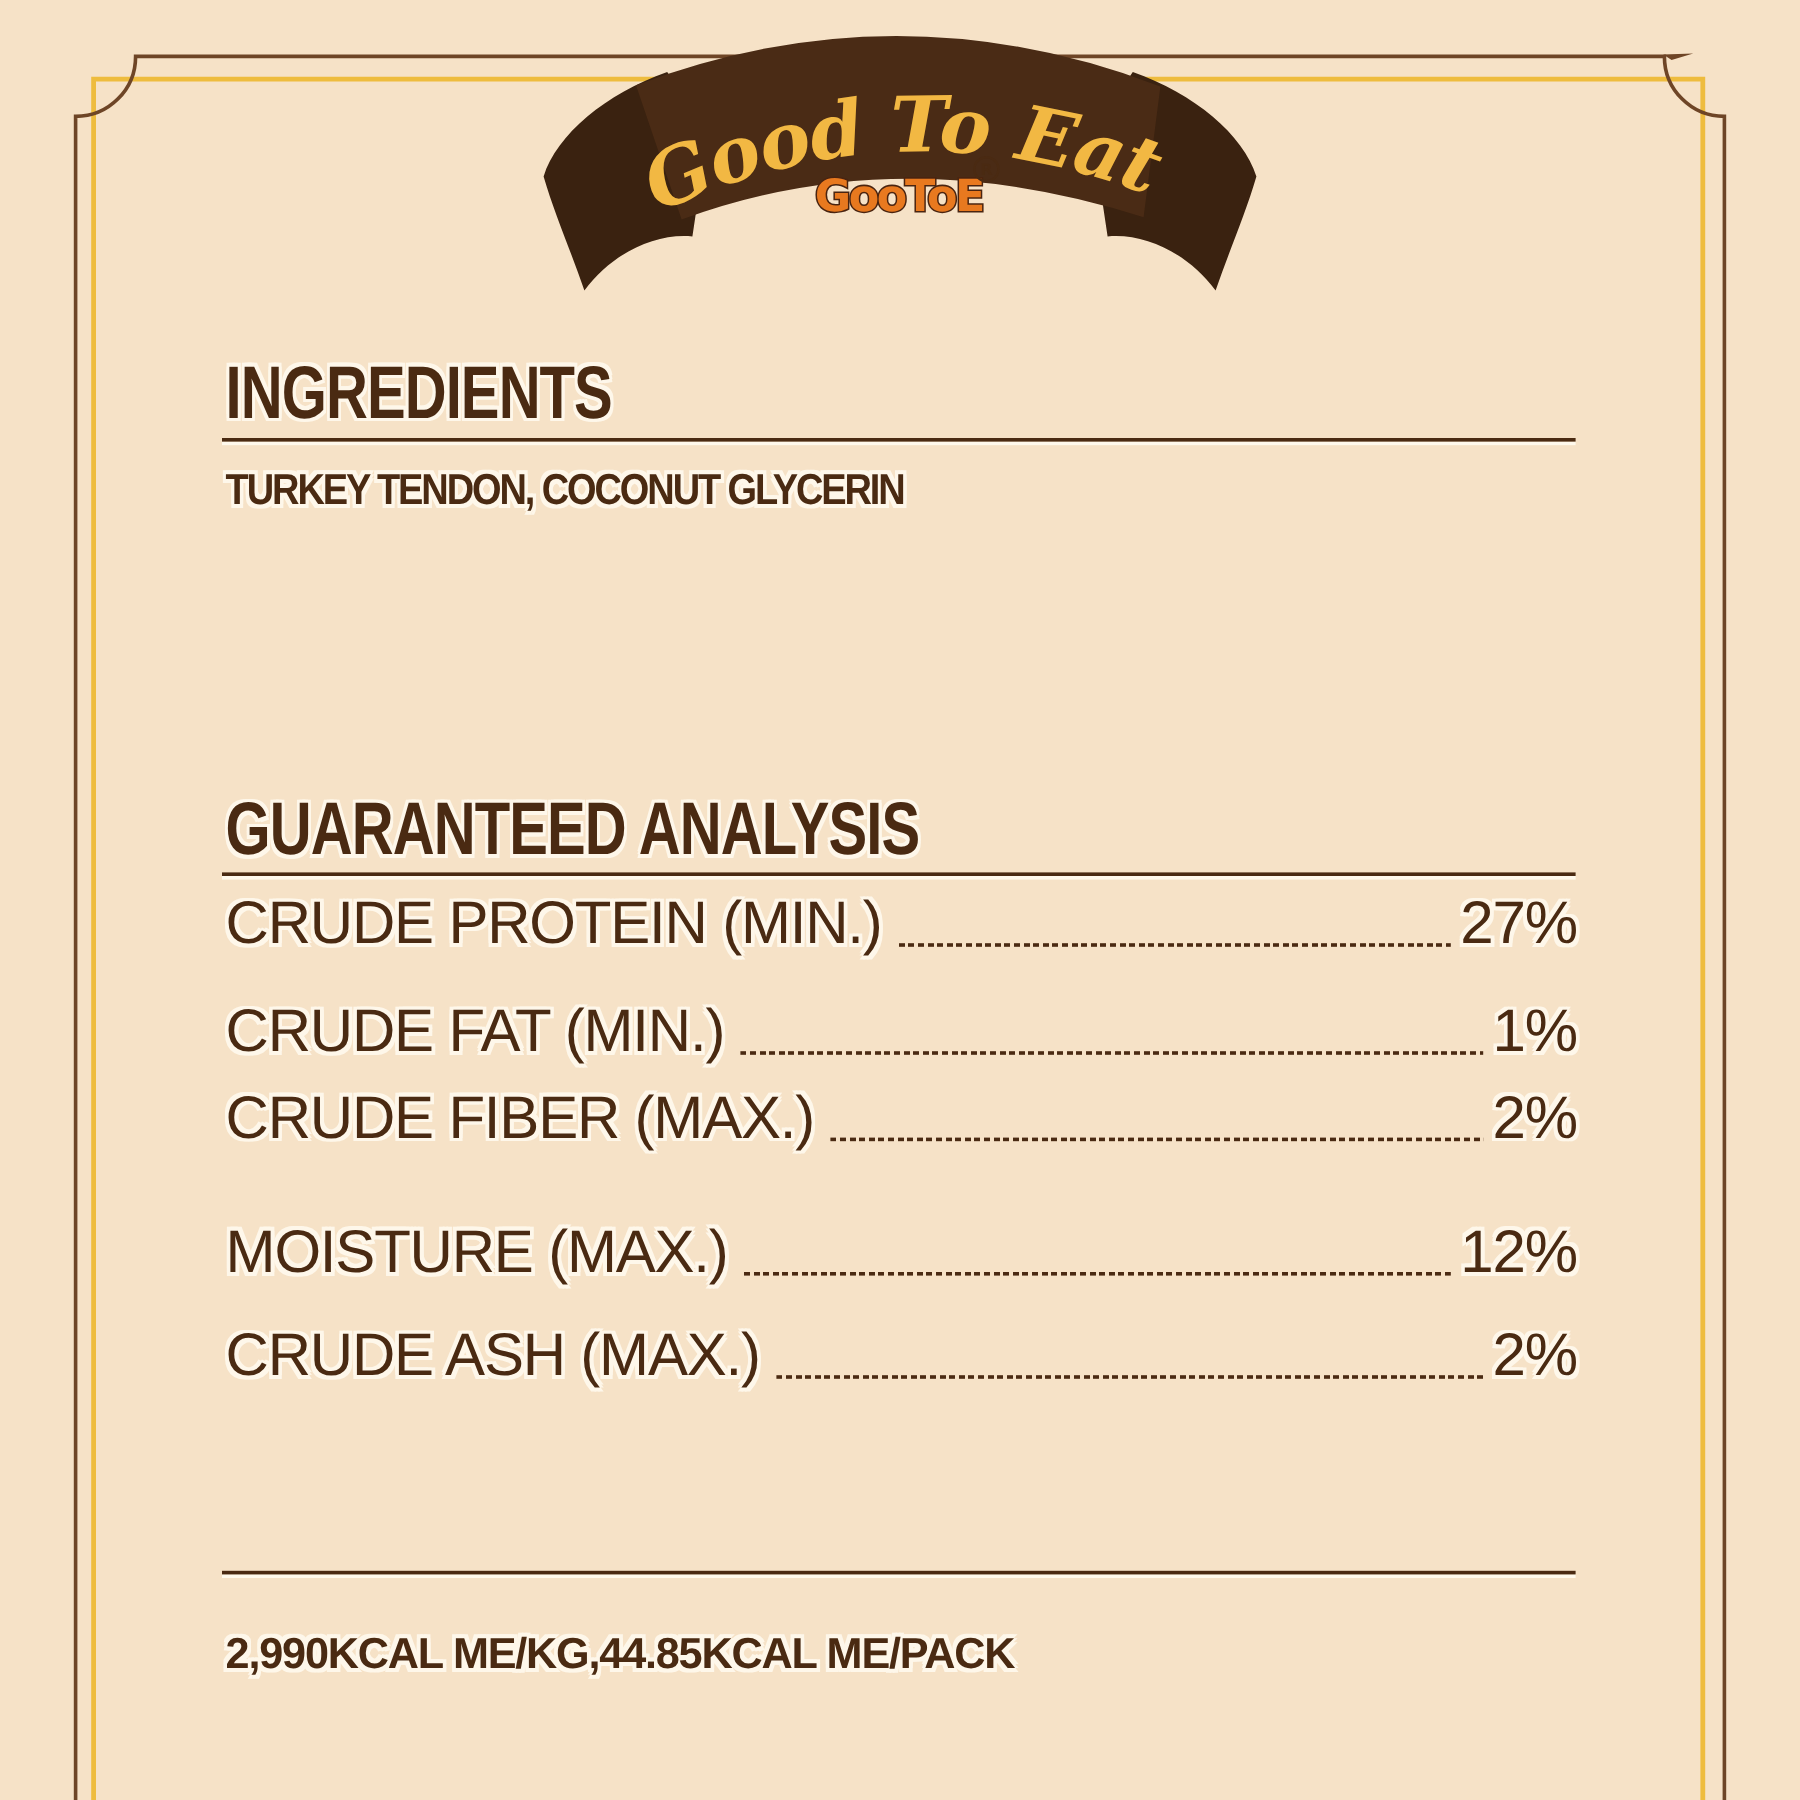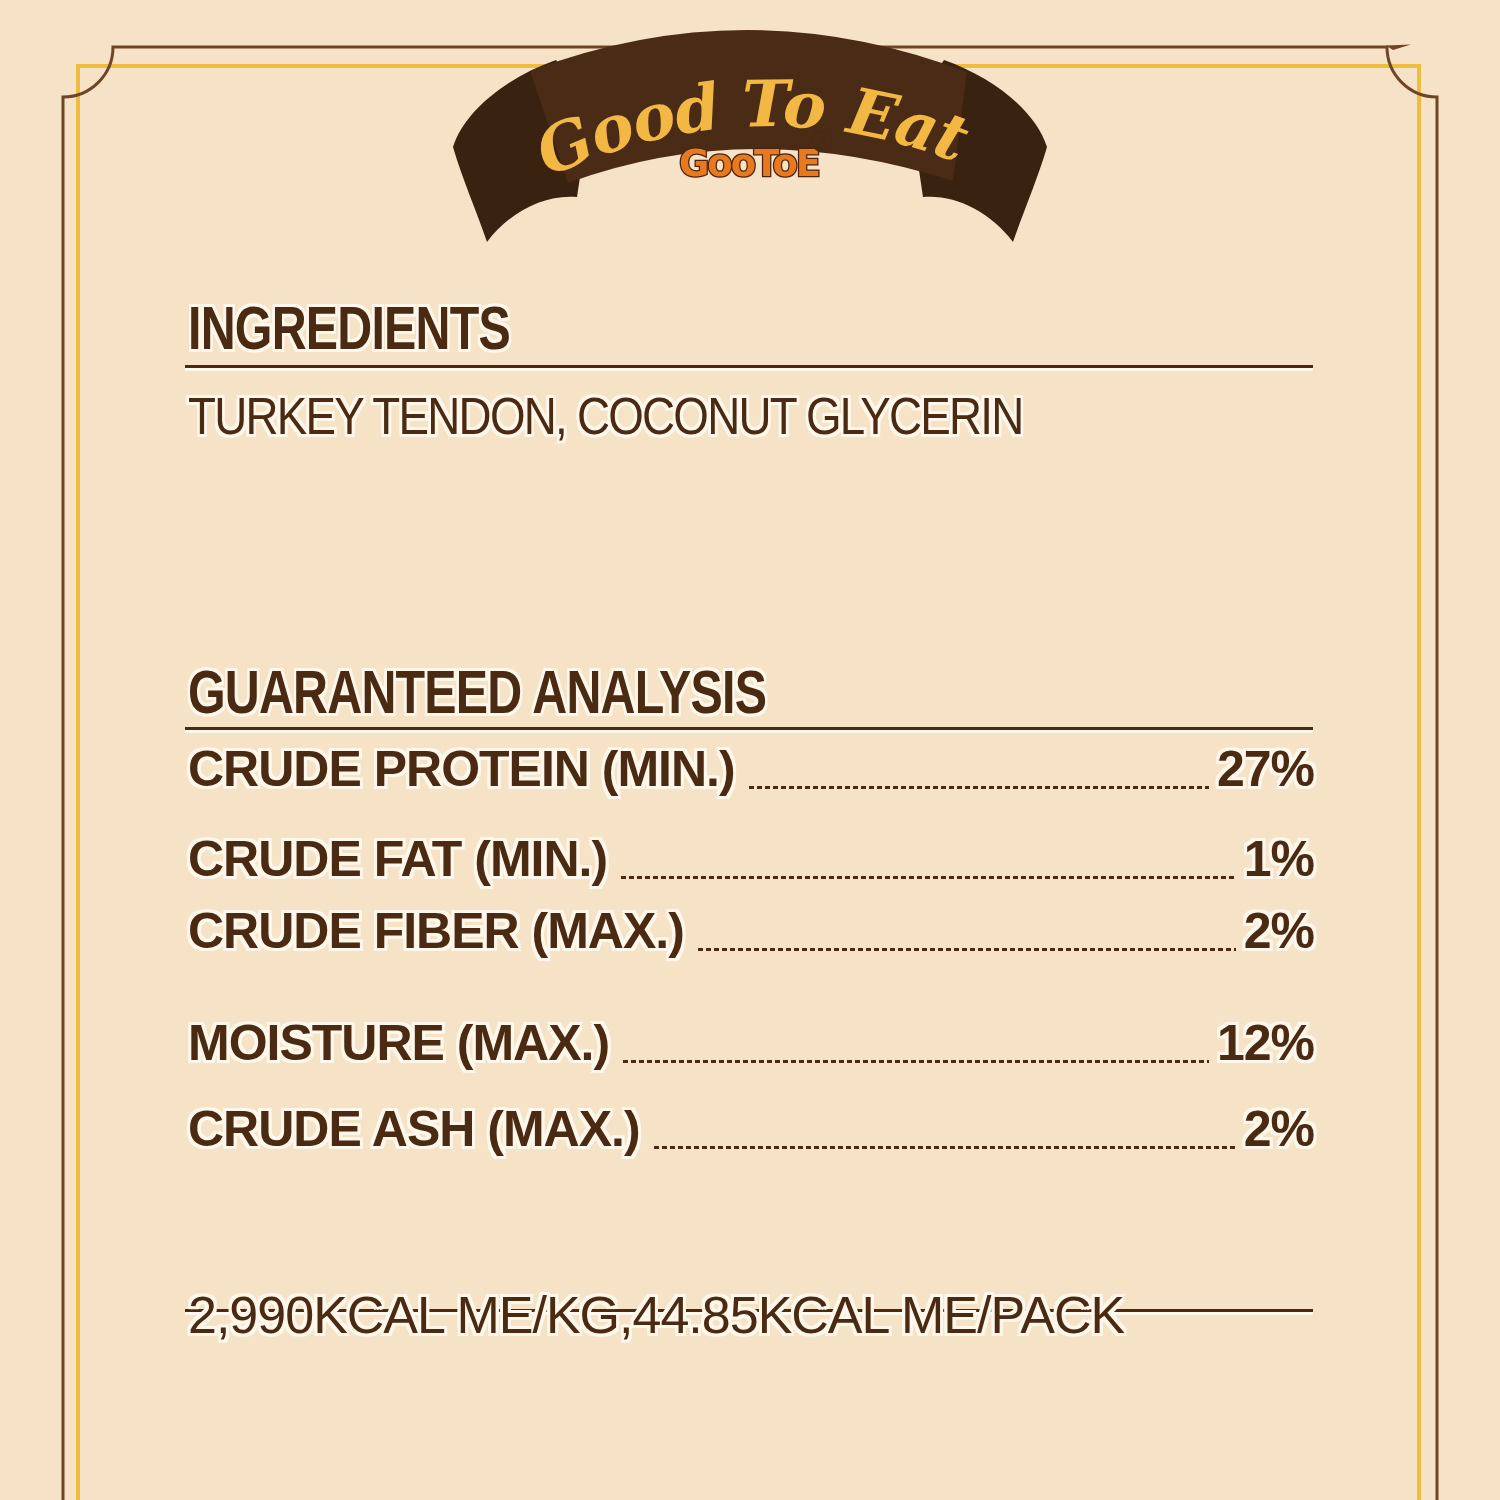--- a/index.html
+++ b/index.html
@@ -42,31 +42,31 @@
   }
   .hscale{display:inline-block;transform:scaleX(0.78);transform-origin:0 50%;}
   .qualifier{font-size:46px;letter-spacing:-1px;margin-left:14px;}
   .rule{
     position:absolute;left:185px;width:1128px;height:3px;
     background:var(--ink);
     box-shadow:0 3px 0 rgba(255,250,238,.95);
   }
   .bodyline{
     position:absolute;left:188px;
-    font-size:52px;font-weight:normal;letter-spacing:-2px;line-height:1.1;
+    font-size:36px;font-weight:bold;letter-spacing:-2px;line-height:1.1;
     white-space:nowrap;
   }
   .s88{display:inline-block;transform:scaleX(0.88);transform-origin:0 50%;}
   #analysis-table{position:absolute;left:188px;top:0;width:1126px;}
   .arow{
     position:absolute;left:0;width:1126px;
     display:flex;align-items:flex-end;
   }
   .alabel,.avalue{
-    font-size:50px;font-weight:bold;letter-spacing:-1px;line-height:1.06;
+    font-size:50px;font-weight:normal;letter-spacing:-1px;line-height:1.06;
     white-space:nowrap;
   }
   .leader{
     flex:1 1 auto;height:3px;margin:0 8px 7px 14px;align-self:flex-end;
     background:repeating-linear-gradient(90deg,var(--ink) 0 5px,transparent 5px 8px);
   }
 </style>
 </head>
 <body>
 
@@ -125,17 +125,17 @@
         <span class="avalue halo">12%</span>
       </div>
       <div class="arow" style="top: 366px; text-align: right;">
         <span class="alabel halo">CRUDE ASH (MAX.)</span>
         <div class="leader"></div>
         <span class="avalue halo">2%</span>
       </div>
     </div>
 
   <div class="rule" style="top:1309px"></div>
-  <div class="bodyline halo" style="top:1287px;letter-spacing:-1px">
+  <div class="bodyline halo" style="top:1358px;letter-spacing:-1px">
     <span>2,990KCAL ME/KG,44.85KCAL ME/PACK</span>
   </div>
 
 </div>
 
 </body></html>

